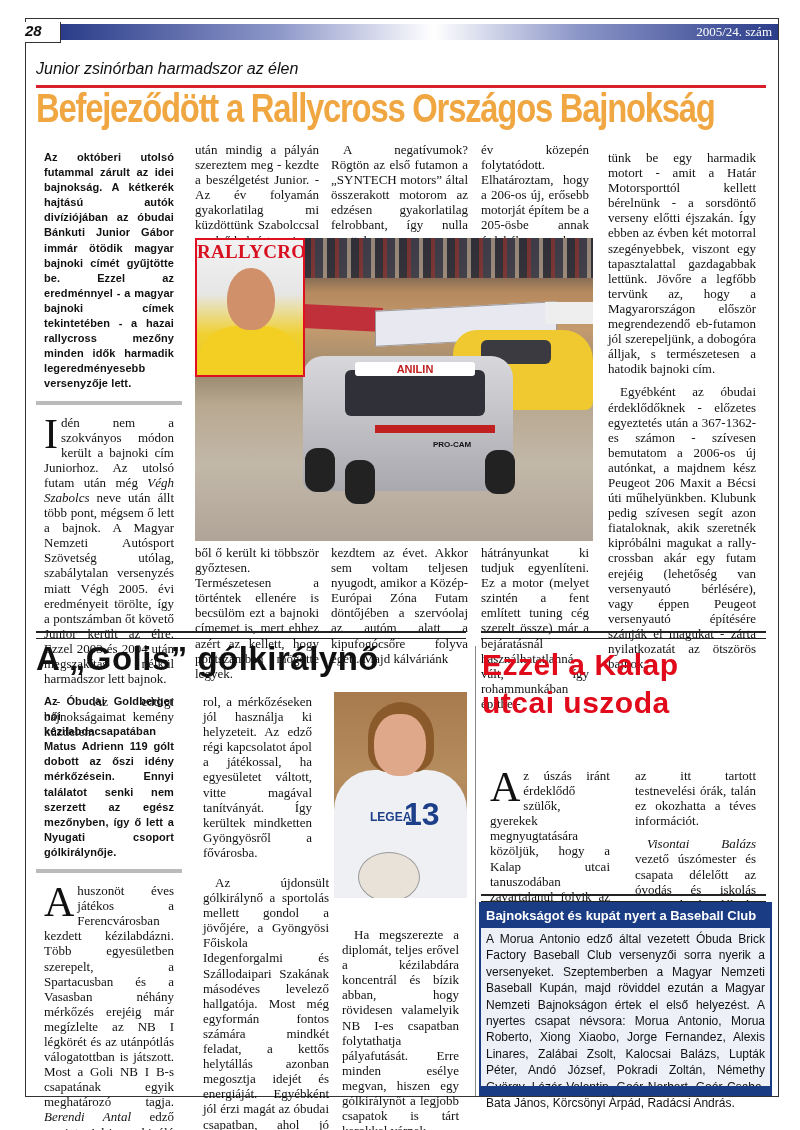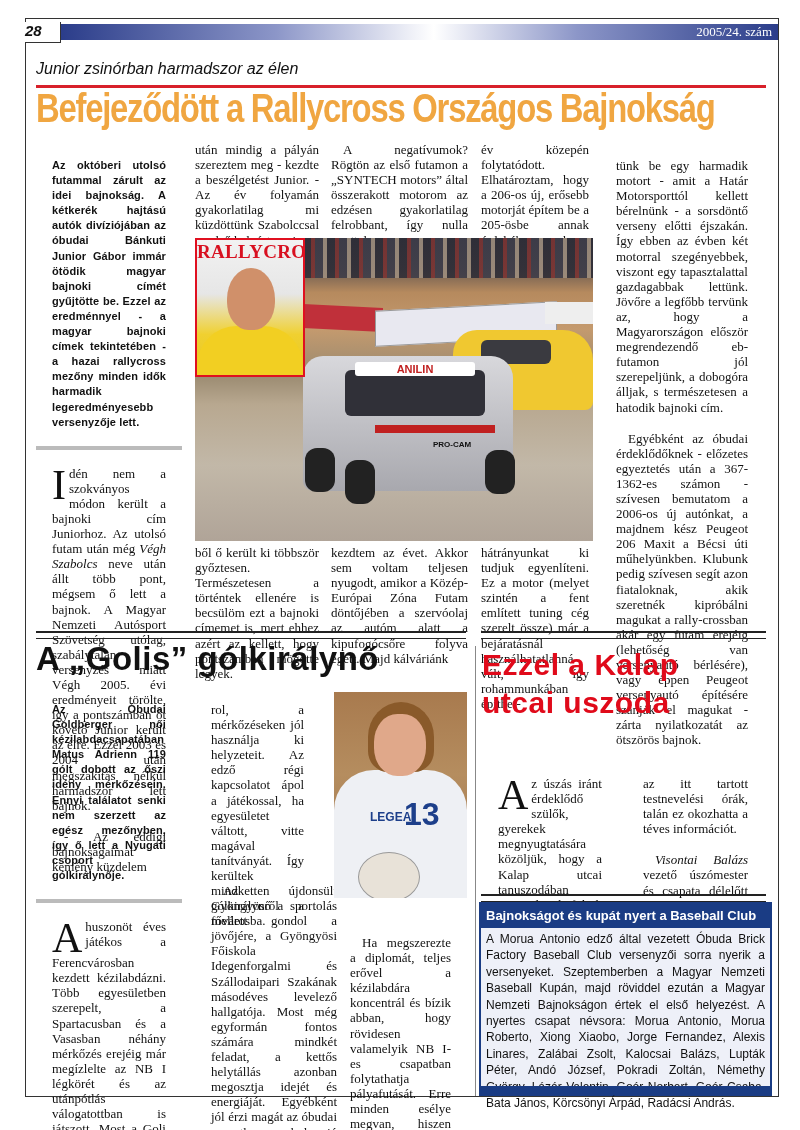--- a/index.html
+++ b/index.html
@@ -11,21 +11,21 @@
   .hdr-band { position:absolute; left:36px; top:2px; width:717px; height:16px; background:linear-gradient(90deg,#2b3d8a 0%,#8c96c8 30%,#fff 52%,#8c96c8 72%,#2b3d8a 100%); }
   .hdr-section { position:absolute; left:0; width:100%; text-align:center; top:1px; font-family:"Liberation Sans", sans-serif; font-weight:bold; font-size:11px; letter-spacing:1px; color:#1d2e7a; }
   .hdr-issue { position:absolute; right:6px; top:0; color:#fff; font-size:13px; font-family:"Liberation Serif", serif; }
   .kicker { position:absolute; left:36px; top:60px; font-family:"Liberation Sans", sans-serif; font-style:italic; font-size:16px; color:#111; }
   .red-rule { position:absolute; left:36px; top:85px; width:730px; height:3px; background:#d8202a; }
   .headline { position:absolute; left:36px; top:86px; width:740px; font-family:"Liberation Sans", sans-serif; font-weight:bold; font-size:40px; letter-spacing:-1.5px; color:#f0a641; white-space:nowrap; transform:scaleX(0.82); transform-origin:left top; }
   .col { position:absolute; font-size:13px; line-height:15.1px; text-align:justify; }
   .lead { font-family:"Liberation Sans", sans-serif; font-weight:bold; font-size:11px; line-height:15.1px; letter-spacing:0.1px; }
   .grey-rule { height:4px; background:#bbb; margin:9px 0 10px; }
   .drop { float:left; font-size:42px; line-height:34px; margin:2px 3px 0 0; }
-  p { margin:16px; }
+  p { margin:8px; }
   .indent { text-indent:12px; }
   .photo-main { position:absolute; left:195px; top:238px; width:398px; height:303px; background:linear-gradient(180deg,#4a4546 0%,#6a5a50 10%,#b68a5e 18%,#c49a6e 30%,#9a8a70 45%,#b8a890 55%,#c2b8a8 75%,#b0a498 100%); overflow:hidden; }
   .crowd { position:absolute; left:108px; top:0; width:290px; height:40px; background:repeating-linear-gradient(90deg,#2a2a35 0 8px,#7a3030 8px 12px,#3a3a48 12px 20px,#a09080 20px 24px); opacity:0.85; }
   .banner1 { position:absolute; left:108px; top:68px; width:80px; height:24px; background:#c0303a; transform:skewY(3deg); }
   .banner2 { position:absolute; left:180px; top:68px; width:180px; height:34px; background:#e8e8f0; transform:skewY(-3deg); border:1px solid #999; }
   .banner3 { position:absolute; left:350px; top:64px; width:60px; height:22px; background:#eee; }
   .car-yellow { position:absolute; left:258px; top:92px; width:140px; height:80px; background:#f0c830; border-radius:24px 30px 8px 8px; }
   .car-yellow-w { position:absolute; left:286px; top:102px; width:70px; height:24px; background:#3a3a40; border-radius:6px; }
   .car-silver { position:absolute; left:108px; top:118px; width:210px; height:135px; background:linear-gradient(180deg,#d8d8dc,#a8a8ae); border-radius:20px 22px 10px 10px; }
   .car-silver-w { position:absolute; left:150px; top:132px; width:140px; height:46px; background:#303038; border-radius:6px; }

